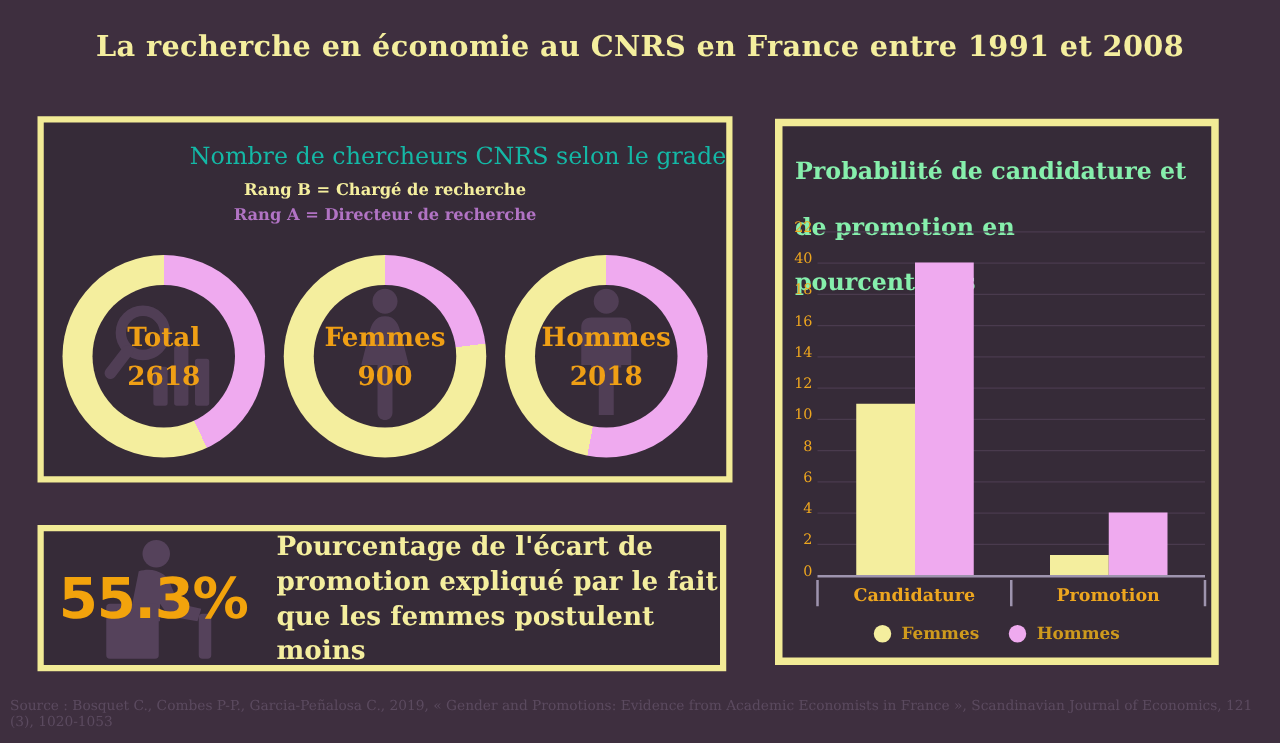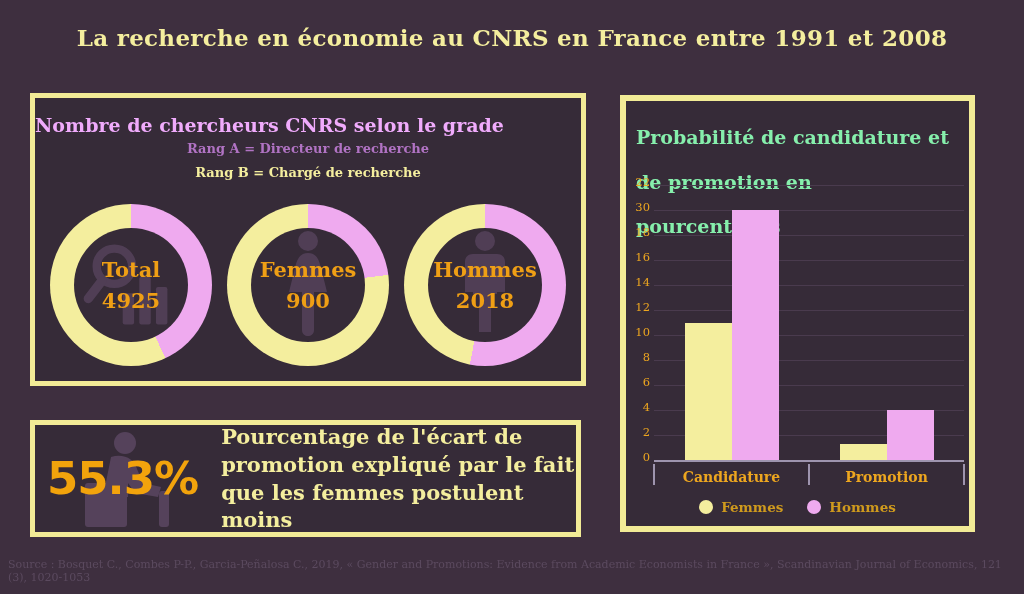--- a/index.html
+++ b/index.html
@@ -19,22 +19,22 @@
 
   .panel {
     position:absolute; background:#362b38;
     border:5px solid #f2eb96;
   }
   .donut-panel { left:30px; top:93px; width:556px; height:293px; }
   .stat-panel  { left:30px; top:420px; width:551px; height:117px; }
   .chart-panel { left:620px; top:95px; width:355px; height:437px; border-width:6px; }
 
   .donut-panel .panel-title {
-    margin-top:16px; text-align:left; color:#f0abfc;
-    font-size:19px; font-weight:bold;
+    margin-top:16px; text-align:right; color:#14b8a6;
+    font-size:19px; font-weight:normal;
   }
   .legend-line { text-align:center; font-size:13px; margin-top:5px; font-weight:bold; }
   .legend-line.rang-b { color:#f4ee9e; margin-top:9px; }
   .legend-line.rang-a { color:#b173c4; }
 
   .donut-row {
     position:absolute; left:0; right:0; top:106px;
     display:flex; justify-content:space-evenly;
   }
   .donut { position:relative; width:162px; height:162px; border-radius:50%; }
@@ -98,41 +98,41 @@
 </style>
 </head>
 <body>
 
 <div class="stage">
 
   <div class="main-title">La recherche en économie au CNRS en France entre 1991 et 2008</div>
 
   <div class="panel donut-panel">
     <div class="panel-title">Nombre de chercheurs CNRS selon le grade</div>
+    <div class="legend-line rang-b">Rang B = Chargé de recherche</div>
     <div class="legend-line rang-a">Rang A = Directeur de recherche</div>
-    <div class="legend-line rang-b">Rang B = Chargé de recherche</div>
 
     <div class="donut-row">
 
       <div class="donut" style="background: conic-gradient(rgb(239, 170, 239) 0%, rgb(239, 170, 239) 43%, rgb(244, 238, 158) 43%, rgb(244, 238, 158) 100%);">
         <div class="donut-hole">
           <div class="donut-icon">
             <svg width="104" height="104" viewBox="0 0 100 100">
               <g fill="#55425b">
                 <rect x="42" y="58" width="11" height="30" rx="2"></rect>
                 <rect x="58" y="42" width="11" height="46" rx="2"></rect>
                 <rect x="74" y="52" width="11" height="36" rx="2"></rect>
               </g>
               <circle cx="34" cy="32" r="17" fill="none" stroke="#55425b" stroke-width="8"></circle>
               <line x1="22" y1="46" x2="9" y2="63" stroke="#55425b" stroke-width="9" stroke-linecap="round"></line>
             </svg>
           </div>
           <div class="donut-text">
             <div>Total</div>
-            <div>4925</div>
+            <div>2618</div>
           </div>
         </div>
       </div>
 
       <div class="donut" style="background: conic-gradient(rgb(239, 170, 239) 0%, rgb(239, 170, 239) 23%, rgb(244, 238, 158) 23%, rgb(244, 238, 158) 100%);">
         <div class="donut-hole">
           <div class="donut-icon">
             <svg width="96" height="110" viewBox="0 0 60 110">
               <g fill="#55425b">
                 <circle cx="30" cy="11" r="10"></circle>
@@ -191,21 +191,21 @@
           <div class="ytick" style="top: 275px;">0</div>
           <div class="ytick" style="top: 250px;">2</div>
           <div class="ytick" style="top: 225px;">4</div>
           <div class="ytick" style="top: 200px;">6</div>
           <div class="ytick" style="top: 175px;">8</div>
           <div class="ytick" style="top: 150px;">10</div>
           <div class="ytick" style="top: 125px;">12</div>
           <div class="ytick" style="top: 100px;">14</div>
           <div class="ytick" style="top: 75px;">16</div>
           <div class="ytick" style="top: 50px;">18</div>
-          <div class="ytick" style="top: 25px;">30</div>
+          <div class="ytick" style="top: 25px;">40</div>
           <div class="ytick" style="top: 0px;">22</div>
         </div>
       <div class="plot" id="plot">
           <div class="gridline" style="top: 250px;"></div>
           <div class="gridline" style="top: 225px;"></div>
           <div class="gridline" style="top: 200px;"></div>
           <div class="gridline" style="top: 175px;"></div>
           <div class="gridline" style="top: 150px;"></div>
           <div class="gridline" style="top: 125px;"></div>
           <div class="gridline" style="top: 100px;"></div>

